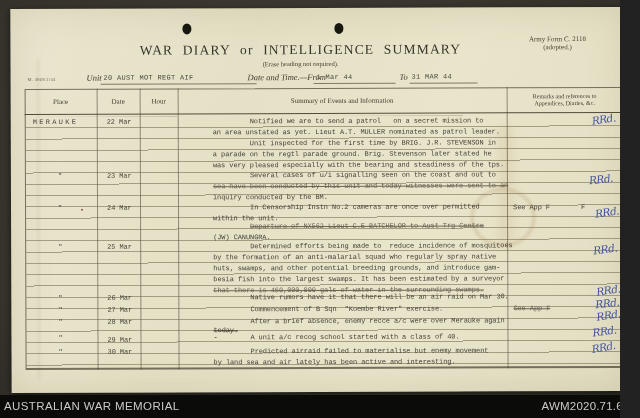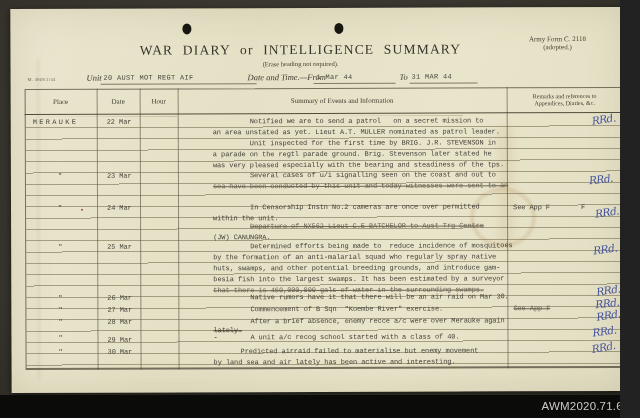--- a/index.html
+++ b/index.html
@@ -112,20 +112,21 @@
       <div class="tline" style="left:202px;top:142px">a parade on the regtl parade ground. Brig. Stevenson later stated he</div>
       <div class="tline" style="left:202px;top:153px">was very pleased especially with the bearing and steadiness of the tps.</div>
       <div class="ink" style="left:581px;top:106px;transform:rotate(-8deg)">RRd.</div>
     </div>
 
     <div>
       <div class="ditto" style="left:47px;top:163px">"</div>
       <div class="tline" style="left:96px;top:163px">23 Mar</div>
       <div class="tline" style="left:239px;top:163px">Several cases of u/i signalling seen on the coast and out to</div>
       <div class="tline struck faded" style="left:202px;top:174px">sea have been conducted by this unit and today witnesses were sent to an</div>
+      <div class="tline" style="left:202px;top:185px">inquiry conducted by the BM.</div>
       <div class="ink" style="left:578px;top:166px;transform:rotate(-6deg)">RRd.</div>
     </div>
 
     <div>
       <div class="ditto" style="left:47px;top:195px">"</div>
       <div class="tline" style="left:96px;top:195px">24 Mar</div>
       <div class="tline" style="left:239px;top:195px">In Censorship Instn No.2 cameras are once over permitted</div>
       <div class="tline" style="left:202px;top:206px">within the unit.</div>
       <div class="tline struck faded" style="left:239px;top:214px">Departure of NX562 Lieut C.E BATCHELOR to Aust Trg Centre</div>
       <div class="tline" style="left:202px;top:225px">(JW) CANUNGRA.</div>
@@ -157,38 +158,39 @@
       <div class="tline" style="left:96px;top:297px">27 Mar</div>
       <div class="tline" style="left:239px;top:297px">Commencement of B Sqn  "Koembe River" exercise.</div>
       <div class="tline struck faded" style="left:502px;top:297px">See App F</div>
       <div class="ink" style="left:584px;top:290px;transform:rotate(-6deg)">RRd.</div>
     </div>
 
     <div>
       <div class="ditto" style="left:47px;top:309px">"</div>
       <div class="tline" style="left:96px;top:309px">28 Mar</div>
       <div class="tline" style="left:239px;top:309px">After a brief absence, enemy recce a/c were over Merauke again</div>
-      <div class="tline struck" style="left:202px;top:318px">lately.</div>
+      <div class="tline struck" style="left:202px;top:318px">today.</div>
       <div class="ink" style="left:585px;top:302px;transform:rotate(-8deg)">RRd.</div>
     </div>
 
     <div>
       <div class="ditto" style="left:47px;top:325px">"</div>
       <div class="tline" style="left:96px;top:327px">29 Mar</div>
       <div class="tline" style="left:202px;top:325px">-        A unit a/c recog school started with a class of 40.</div>
       <div class="ink" style="left:581px;top:318px;transform:rotate(-7deg)">RRd.</div>
     </div>
 
     <div>
       <div class="ditto" style="left:47px;top:339px">"</div>
       <div class="tline" style="left:96px;top:339px">30 Mar</div>
-      <div class="tline" style="left:229px;top:339px">Predicted airraid failed to materialise but enemy movement</div>
+      <div class="tline" style="left:239px;top:339px">Predicted airraid failed to materialise but enemy movement</div>
       <div class="tline" style="left:202px;top:350px">by land sea and air lately has been active and interesting.</div>
       <div class="ink" style="left:580px;top:334px;transform:rotate(-10deg)">RRd.</div>
     </div>
 
   </div>
 
   <div class="bar">
+    <div class="bar-left">AUSTRALIAN WAR MEMORIAL</div>
     <div class="bar-right">AWM2020.71.658</div>
   </div>
 
 </div>
 
 </body></html>

